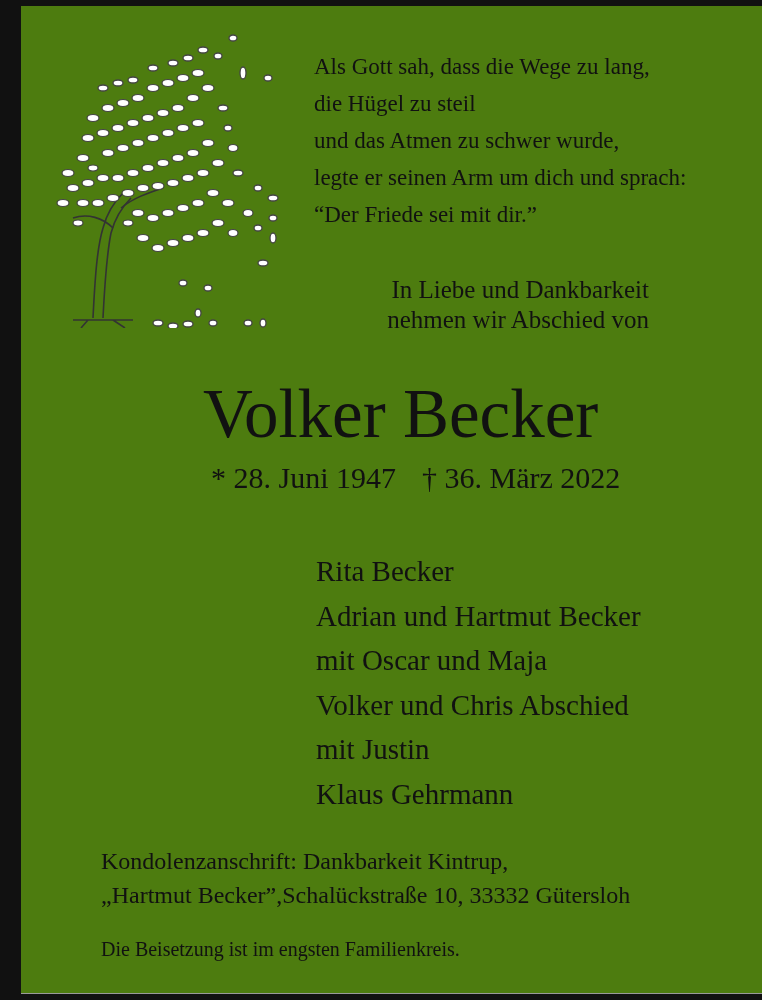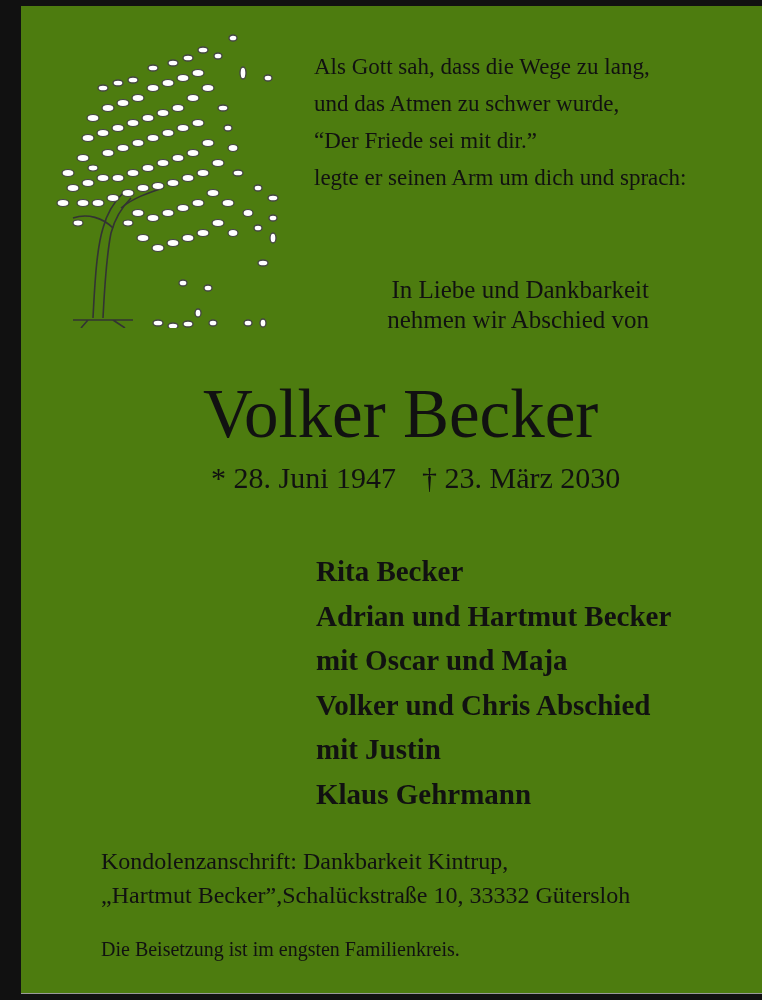--- a/index.html
+++ b/index.html
@@ -10,21 +10,21 @@
       box-sizing: border-box;
       font-family: "Liberation Serif", "DejaVu Serif", serif; color: #111; margin-left: 16px;
     }
     .tree { position: absolute; left: 12px; top: 22px; width: 250px; height: 300px; }
     .poem { position: absolute; left: 293px; top: 42px; font-size: 23px; line-height: 37px; }
     .poem div { white-space: nowrap; }
     .intro { position: absolute; left: 228px; top: 269px; width: 400px; text-align: right; font-size: 25px; line-height: 30px; }
     .name { position: absolute; left: 182px; top: 368px; font-size: 69px; line-height: 80px; white-space: nowrap; }
     .dates { position: absolute; left: 190px; top: 454px; font-size: 30px; line-height: 36px; white-space: nowrap; }
     .dates .sep { display: inline-block; width: 26px; }
-    .family { position: absolute; left: 295px; top: 543px; font-size: 29px; line-height: 44.5px; font-weight: bold; }
+    .family { position: absolute; left: 295px; top: 543px; font-size: 29px; line-height: 44.5px; font-weight: normal; }
     .family div { white-space: nowrap; }
     .address { position: absolute; left: 80px; top: 838px; font-size: 24px; line-height: 34px; white-space: nowrap; }
     .burial { position: absolute; left: 80px; top: 930px; font-size: 20px; line-height: 26px; white-space: nowrap; text-align: center; }
   </style>
 </head>
 <body>
 
 <div class="frame">
 
   <svg class="tree" viewBox="0 0 250 300" xmlns="http://www.w3.org/2000/svg">
@@ -131,34 +131,35 @@
         <ellipse cx="215" cy="185" rx="5" ry="3.5"></ellipse>
         <ellipse cx="200" cy="120" rx="5" ry="3.5"></ellipse>
       <ellipse cx="60" cy="140" rx="5" ry="3"></ellipse>
         <ellipse cx="45" cy="195" rx="5" ry="3"></ellipse>
         <ellipse cx="95" cy="195" rx="5" ry="3"></ellipse>
     </g>
   </svg>
 
   <div class="poem">
     <div>Als Gott sah, dass die Wege zu lang,</div>
+    <div>die Hügel zu steil</div>
     <div>und das Atmen zu schwer wurde,</div>
+    <div>legte er seinen Arm um dich und sprach:</div>
     <div>“Der Friede sei mit dir.”</div>
-    <div>legte er seinen Arm um dich und sprach:</div>
   </div>
 
   <div class="intro">
     <div>In Liebe und Dankbarkeit</div>
     <div>nehmen wir Abschied von</div>
   </div>
 
   <div class="name">Volker Becker</div>
 
   <div class="dates">
-    <span>* 28. Juni 1947</span><span class="sep"></span><span>† 23. März 2030</span>
+    <span>* 28. Juni 1947</span><span class="sep"></span><span>† 36. März 2022</span>
   </div>
 
   <div class="family">
     <div>Rita Becker</div>
     <div>Adrian und Hartmut Becker</div>
     <div>mit Oscar und Maja</div>
     <div>Volker und Chris Abschied</div>
     <div>mit Justin</div>
     <div>Klaus Gehrmann</div>
   </div>

